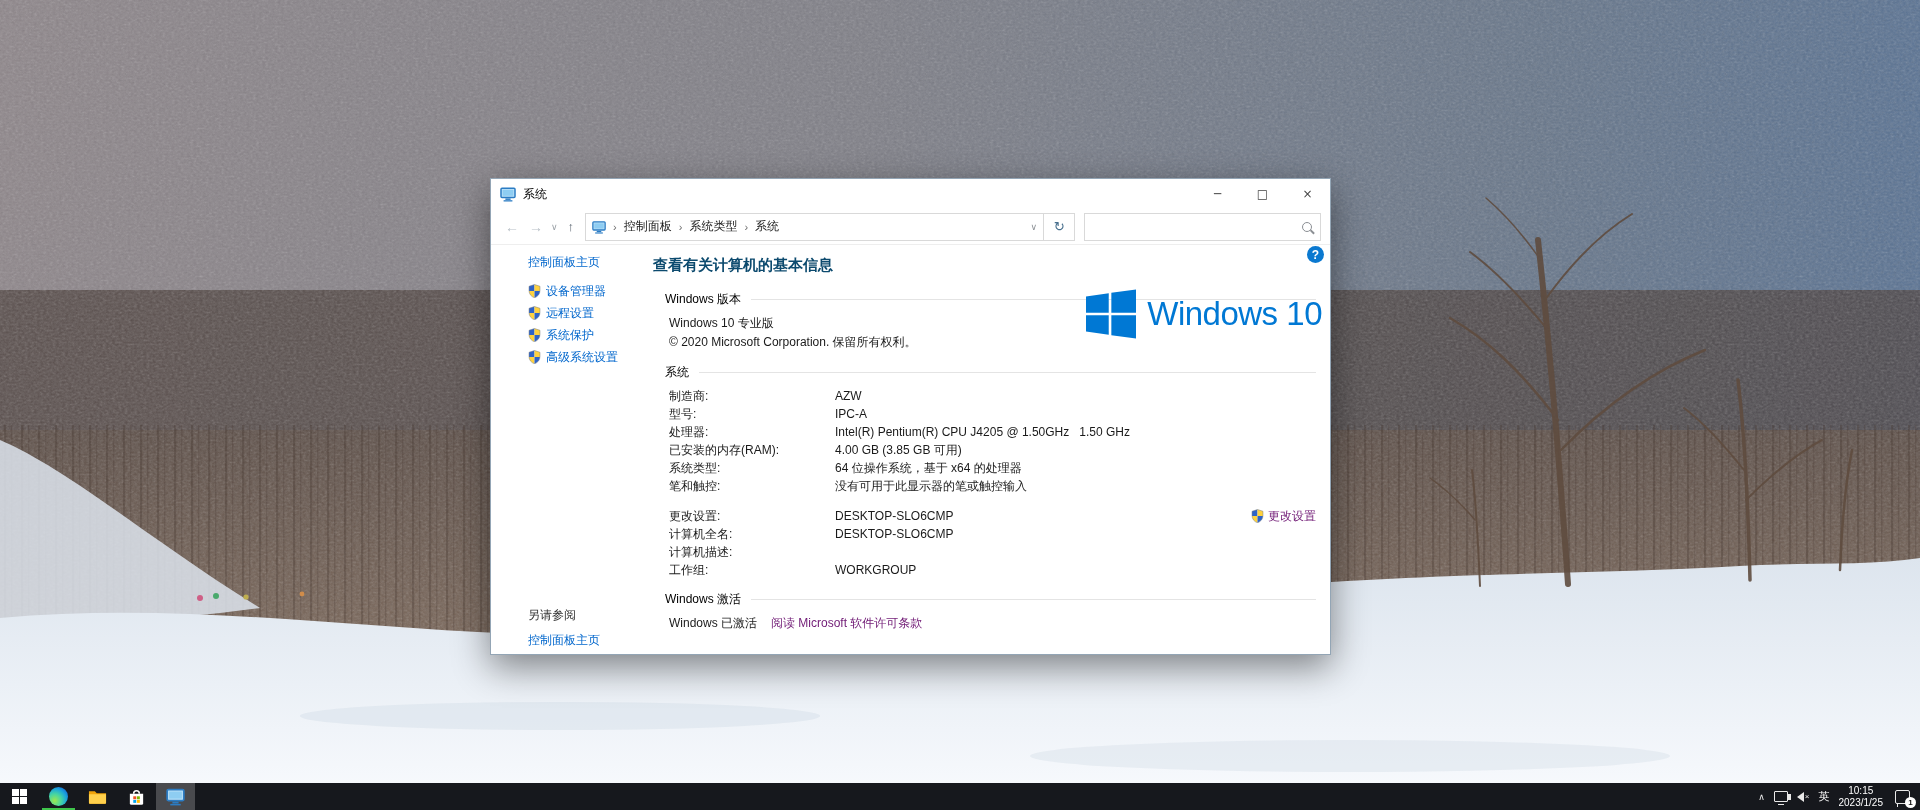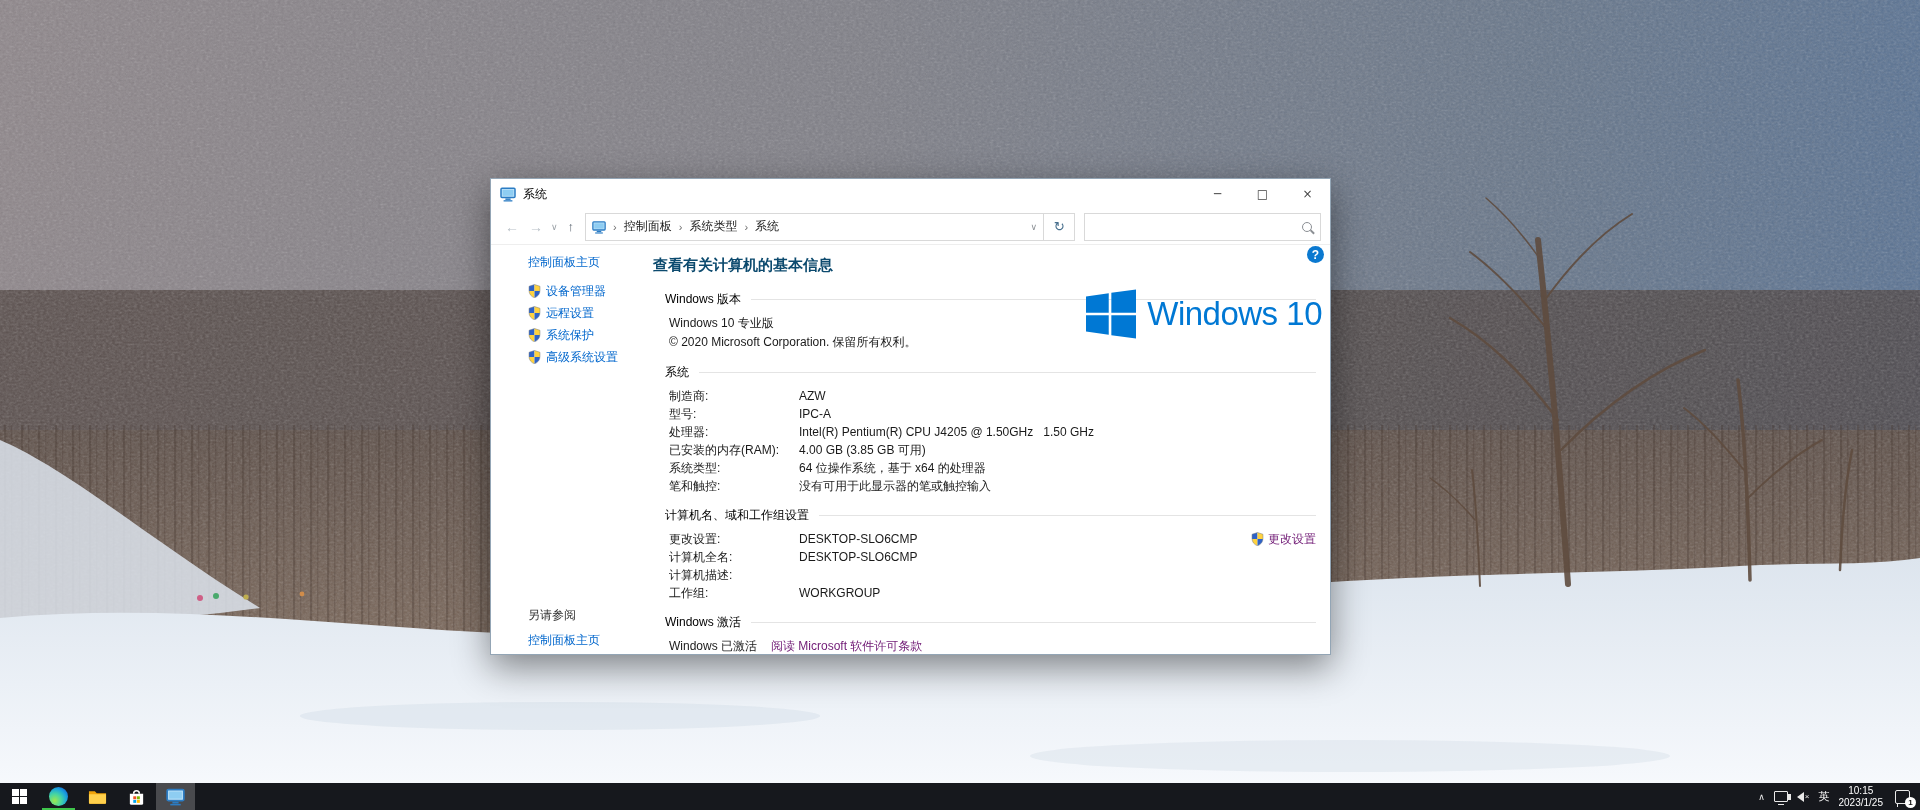--- a/index.html
+++ b/index.html
@@ -64,21 +64,21 @@
   .helpbtn{position:absolute;top:1px;right:6px;width:17px;height:17px;border-radius:50%;
     background:#0b79d0;color:#fff;font-size:12px;font-weight:bold;display:flex;align-items:center;
     justify-content:center;cursor:pointer;}
   .heading{color:#0c4a6e;font-size:15px;margin:3px 0 16px 0;font-weight:bold;}
   .sec-h{display:flex;align-items:center;margin-bottom:6px;margin-left:12px;}
   .sec-h .t{white-space:nowrap;margin-right:10px;color:#000;}
   .sec-h .rule{flex:1;height:1px;background:#e4e4e4;}
   .indent{padding-left:16px;}
   .vline{line-height:19px;}
   .secgap{margin-bottom:12px;}
-  .sys-row{display:flex;line-height:18px;}
+  .sys-row{display:flex;line-height:18px;gap:36px;}
   .sys-row .lbl{width:130px;flex:none;}
   .sys-row .val{white-space:pre-wrap;}
   .rows-rel{position:relative;}
   .rlink{color:#701a75;cursor:pointer;}
   .right-link{display:flex;align-items:center;gap:4px;margin-left:auto;}
   .act-row1{display:flex;gap:14px;line-height:19px;align-items:flex-end;}
   .winlogo{position:absolute;top:44px;right:8px;display:flex;align-items:center;gap:11px;}
   .winlogo .flag{width:50px;height:50px;}
   .winlogo .wtext{font-size:33px;color:#0078d4;letter-spacing:-0.5px;font-weight:400;}
 
@@ -336,24 +336,20 @@
           <div class="sys-row">
             <span class="lbl">系统类型:</span>
             <span class="val">64 位操作系统，基于 x64 的处理器</span>
           </div>
           <div class="sys-row">
             <span class="lbl">笔和触控:</span>
             <span class="val">没有可用于此显示器的笔或触控输入</span>
           </div>
         </div>
 
-        <div class="sec-h">
-          <span class="t">计算机名、域和工作组设置</span>
-          <span class="rule"></span>
-        </div>
         <div class="indent secgap rows-rel">
           <div class="sys-row">
             <span class="lbl">更改设置:</span>
             <span class="val">DESKTOP-SLO6CMP</span>
             <span class="right-link">
               <svg class="shield">
                   <use href="#sym-shield"></use>
                 </svg>
               <span class="rlink">更改设置</span>
             </span>

